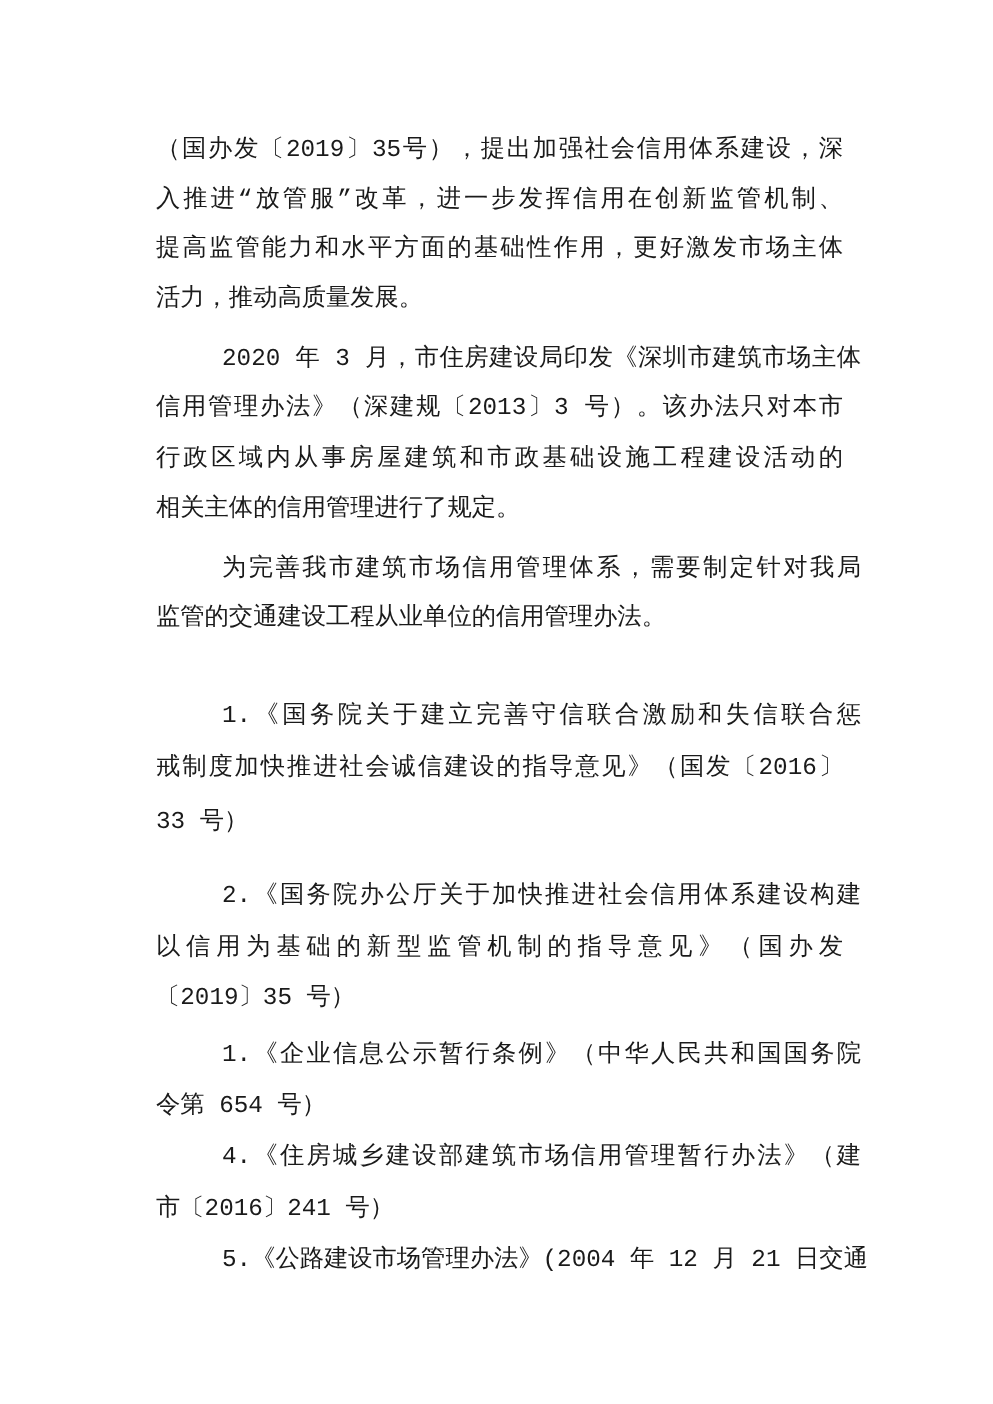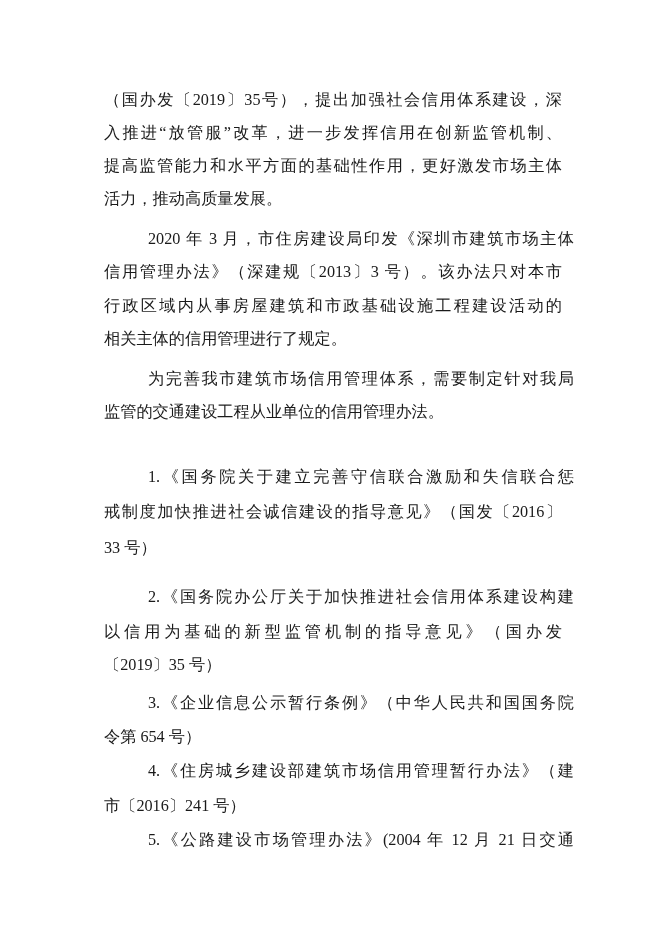--- a/index.html
+++ b/index.html
@@ -1,20 +1,20 @@
 <!DOCTYPE html>
 <html><head>
 <meta charset="utf-8">
 <style>
   html, body { margin: 0; padding: 0; background: #ffffff; }
   body { width: 662px; height: 936px; position: relative; overflow: hidden; }
   .page {
     position: absolute; left: 0; top: 0; width: 662px; height: 665px;
     background: #ffffff; color: #1a1a1a;
-    font-family: Liberation Serif, serif;
+    font-family: Liberation Mono, monospace;
   }
   .line {
     position: absolute;
     left: 104px;
     width: 458px;
     height: 26px;
     line-height: 26px;
     font-size: 16.2px;
     white-space: nowrap;
     overflow: visible;
@@ -45,21 +45,21 @@
 
 
   <div class="line full indent" style="top:464px">1.《国务院关于建立完善守信联合激励和失信联合惩</div>
   <div class="line full" style="top:499px">戒制度加快推进社会诚信建设的指导意见》（国发〔2016〕</div>
   <div class="line short" style="top:535px">33 号）</div>
 
   <div class="line full indent" style="top:584px">2.《国务院办公厅关于加快推进社会信用体系建设构建</div>
   <div class="line full" style="top:619px">以信用为基础的新型监管机制的指导意见》（国办发</div>
   <div class="line short" style="top:652px">〔2019〕35 号）</div>
 
-  <div class="line full indent" style="top:690px">3.《企业信息公示暂行条例》（中华人民共和国国务院</div>
+  <div class="line full indent" style="top:690px">1.《企业信息公示暂行条例》（中华人民共和国国务院</div>
   <div class="line short" style="top:724px">令第 654 号）</div>
 
   <div class="line full indent" style="top:758px">4.《住房城乡建设部建筑市场信用管理暂行办法》（建</div>
   <div class="line short" style="top:793px">市〔2016〕241 号）</div>
 
   <div class="line full indent" style="top:827px">5.《公路建设市场管理办法》(2004 年 12 月 21 日交通</div>
 
 </div>
 
 </body></html>

